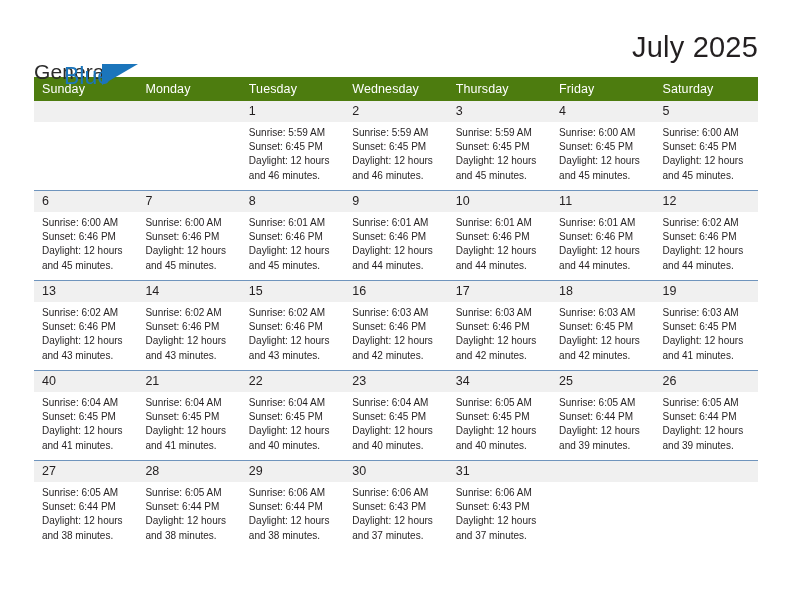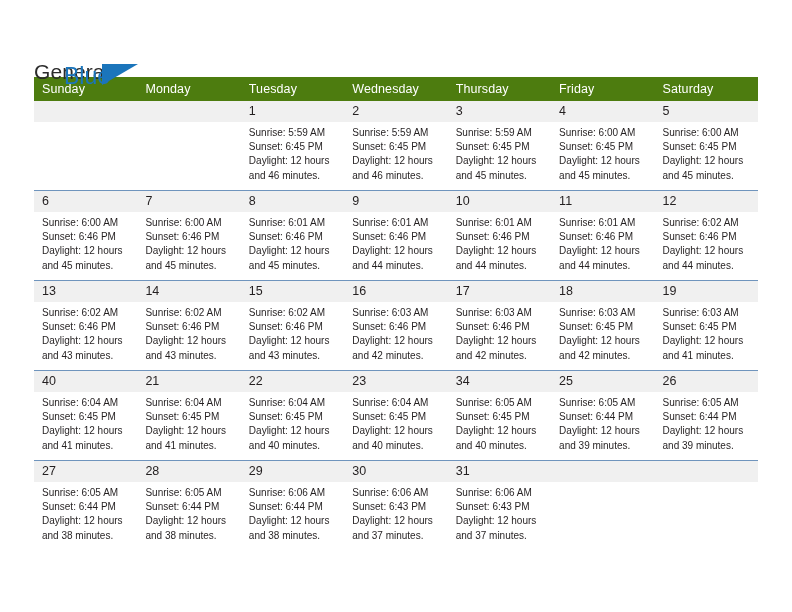--- a/index.html
+++ b/index.html
@@ -139,20 +139,21 @@
 
   <div class="header">
 
     <div class="logo">
       <span class="logo-general">General</span>
       <span class="logo-triangle"></span>
       <span class="logo-blue">Blue</span>
     </div>
 
     <div class="title-block">
+      <div class="cal-title">July 2025</div>
     </div>
 
   </div>
 
   <table class="calendar">
     <thead>
       <tr>
         <th>Sunday</th>
         <th>Monday</th>
         <th>Tuesday</th>

